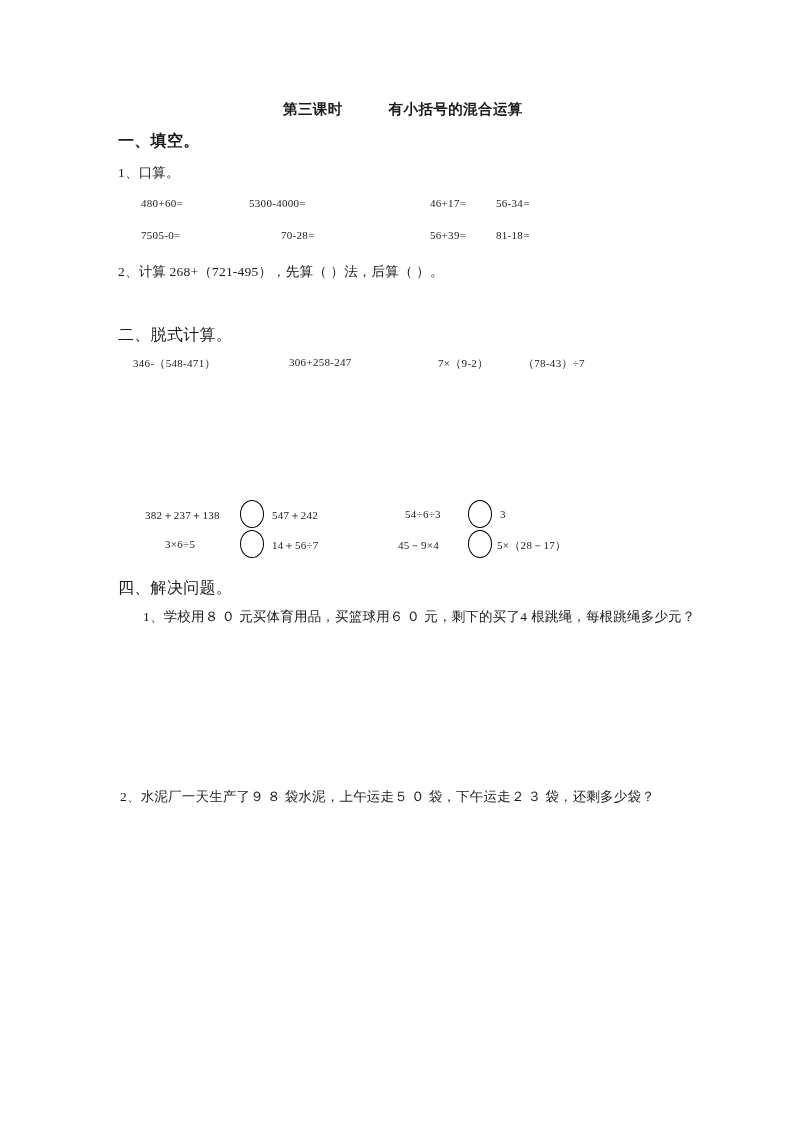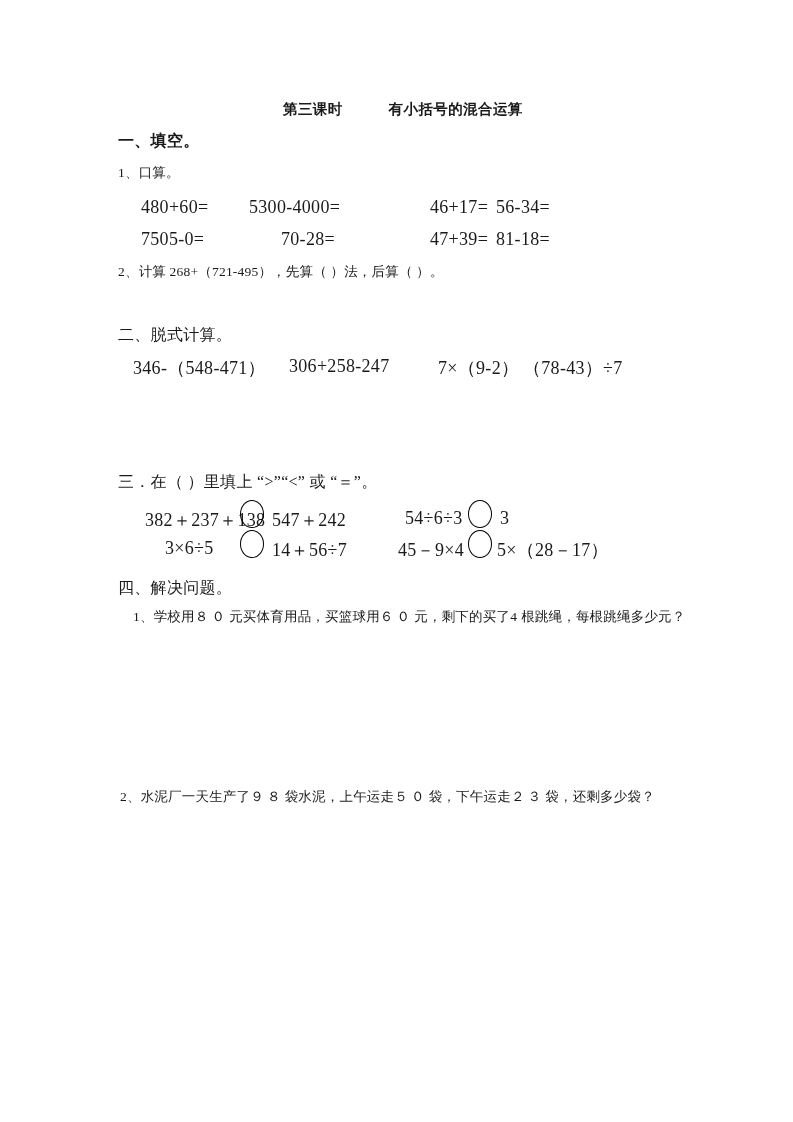--- a/index.html
+++ b/index.html
@@ -42,21 +42,21 @@
   .sec-head.bold { font-weight: bold; }
 
   .body-line {
     left: 118px;
     font-size: 13.5px;
     letter-spacing: 0.2px;
   }
 
   
   .expr {
-    font-size: 18px;
+    font-size: 11px;
     letter-spacing: 0.3px;
   }
 
   
   .w { letter-spacing: 3.2px; padding-right: 1px; }
 
   
   .circle {
     position: absolute;
     width: 24px;
@@ -85,53 +85,52 @@
 
   <div class="abs body-line" style="top:164px;">1、口算。</div>
 
   <div class="abs expr" style="left:141px; top:197px;">480+60=</div>
   <div class="abs expr" style="left:249px; top:197px;">5300-4000=</div>
   <div class="abs expr" style="left:430px; top:197px;">46+17=</div>
   <div class="abs expr" style="left:496px; top:197px;">56-34=</div>
 
   <div class="abs expr" style="left:141px; top:229px;">7505-0=</div>
   <div class="abs expr" style="left:281px; top:229px;">70-28=</div>
-  <div class="abs expr" style="left:430px; top:229px;">47+39=</div>
+  <div class="abs expr" style="left:430px; top:229px;">56+39=</div>
   <div class="abs expr" style="left:496px; top:229px;">81-18=</div>
 
   <div class="abs body-line" style="top:263px;">2、计算 268+（721-495），先算（          ）法，后算（          ）。</div>
 
   <div class="abs sec-head" style="top:325px;">二、脱式计算。</div>
 
   <div class="abs expr" style="left:133px; top:356px;">346-（548-471）</div>
   <div class="abs expr" style="left:289px; top:356px;">306+258-247</div>
   <div class="abs expr" style="left:438px; top:356px;">7×（9-2）</div>
   <div class="abs expr" style="left:523px; top:356px;">（78-43）÷7</div>
 
-  <div class="abs sec-head" style="top:472px;">三．在（       ）里填上 “&gt;”“&lt;” 或 “＝”。</div>
 
   <div class="abs expr" style="left:145px; top:508px;">382＋237＋138</div>
   <div class="circle" style="left:240px; top:500px;"></div>
   <div class="abs expr" style="left:272px; top:508px;">547＋242</div>
 
   <div class="abs expr" style="left:405px; top:508px;">54÷6÷3</div>
   <div class="circle" style="left:468px; top:500px;"></div>
   <div class="abs expr" style="left:500px; top:508px;">3</div>
 
   <div class="abs expr" style="left:165px; top:538px;">3×6÷5</div>
   <div class="circle" style="left:240px; top:530px;"></div>
   <div class="abs expr" style="left:272px; top:538px;">14＋56÷7</div>
 
   <div class="abs expr" style="left:398px; top:538px;">45－9×4</div>
   <div class="circle" style="left:468px; top:530px;"></div>
   <div class="abs expr" style="left:497px; top:538px;">5×（28－17）</div>
 
   <div class="abs sec-head" style="top:578px;">四、解决问题。</div>
 
-  <div class="abs prob" style="left:133px; top:608px;">
+  <div class="abs prob" style="left:143px; top:608px;">
     <span>1、学校用</span><span class="w">８０</span><span>元买体育用品，买篮球用</span><span class="w">６０</span><span>元，剩下的买了</span><span class="w">4</span><span>根跳绳，每根跳绳多少元？</span>
   </div>
 
   <div class="abs prob" style="left:120px; top:788px;">
     <span>2、水泥厂一天生产了</span><span class="w">９８</span><span>袋水泥，上午运走</span><span class="w">５０</span><span>袋，下午运走</span><span class="w">２３</span><span>袋，还剩多少袋？</span>
   </div>
 
 </div>
 
 </body></html>

